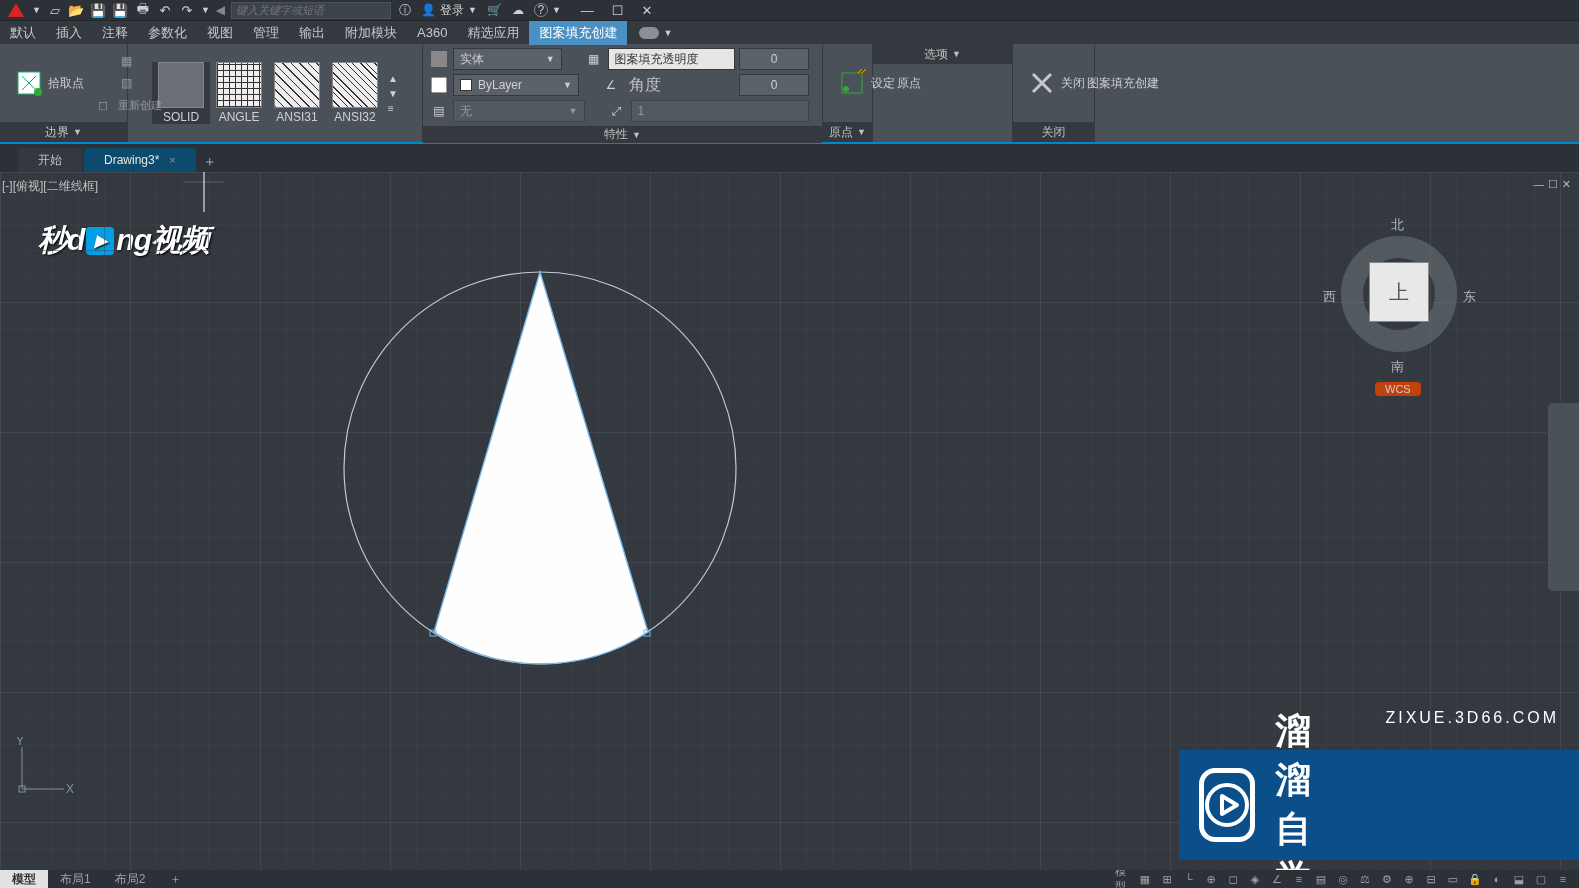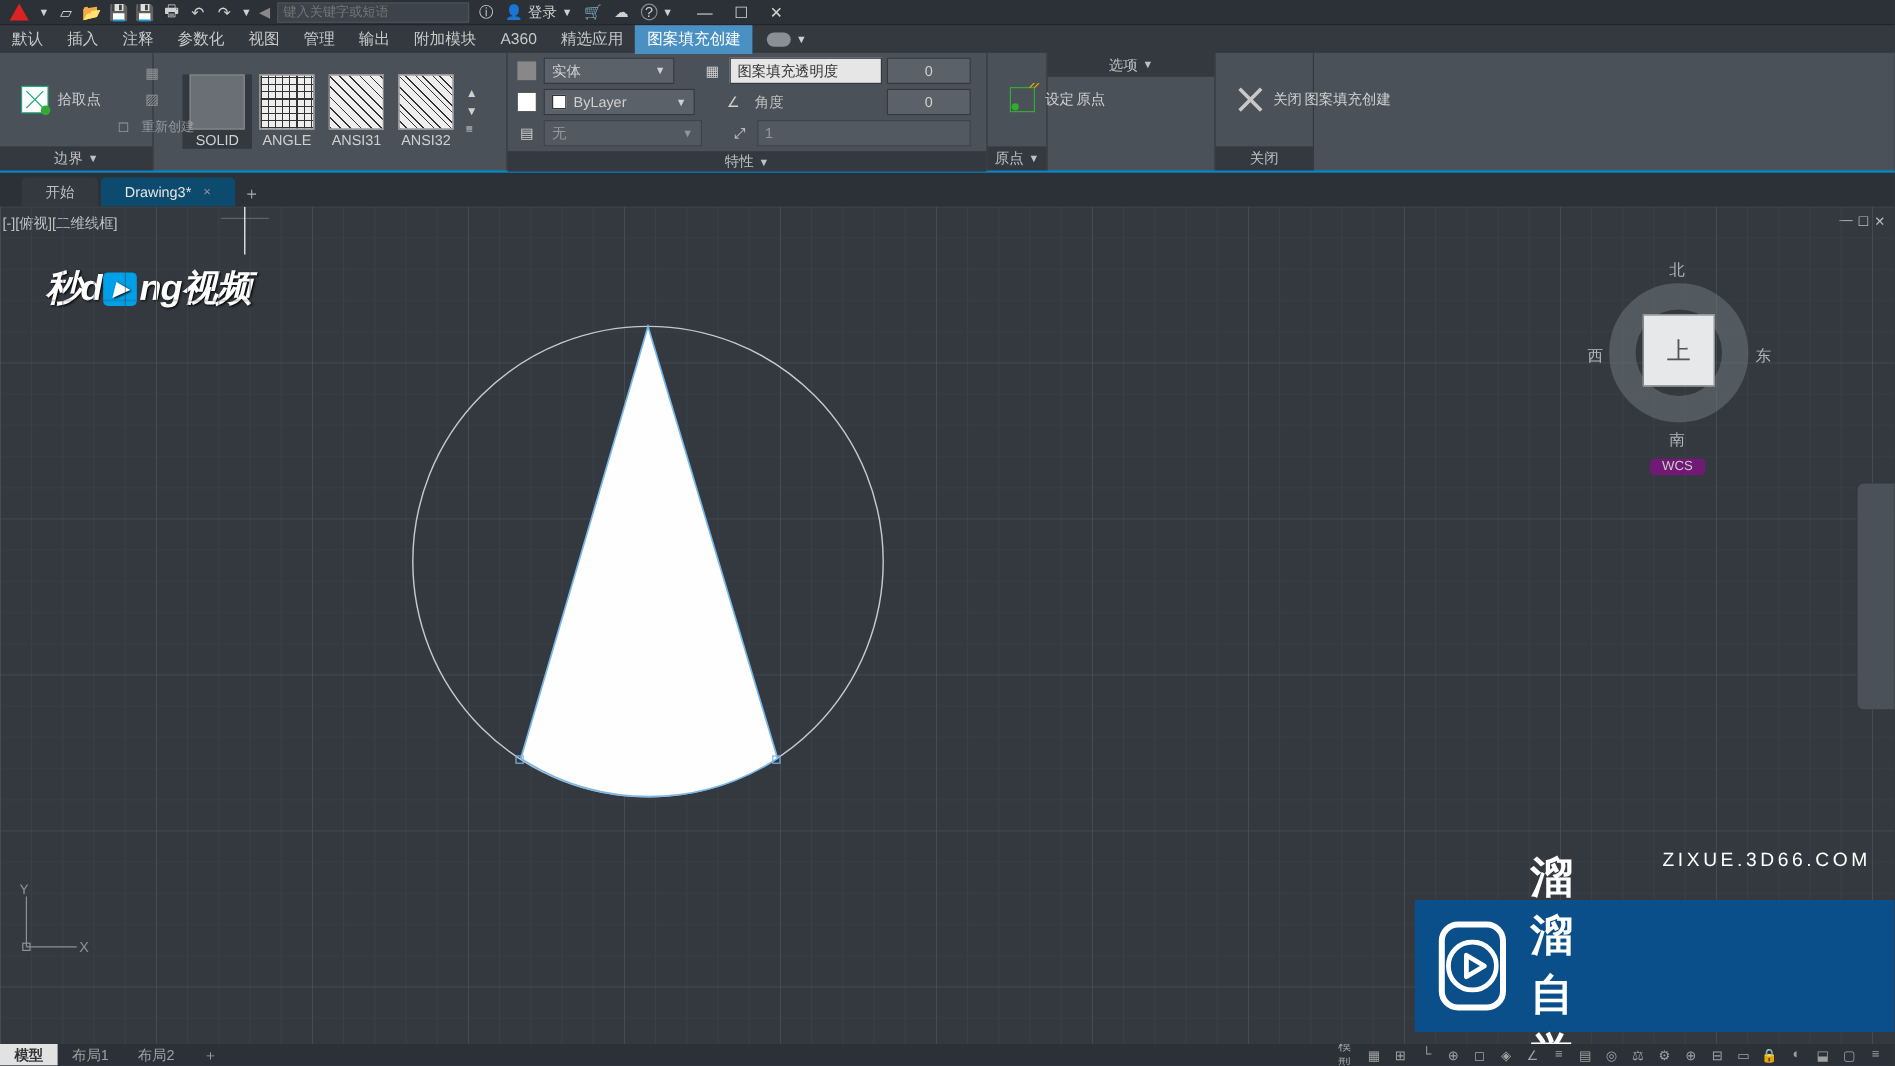--- a/index.html
+++ b/index.html
@@ -3,21 +3,21 @@
   <meta charset="utf-8">
   <style>
     * { margin:0; padding:0; box-sizing:border-box; font-family:"Microsoft YaHei",Arial,sans-serif; }
     body { width:1579px; height:888px; background:#33393f; color:#d0d0d0; overflow:hidden; font-size:12px; position:relative; }
     
     .titlebar { height:20px; background:#2b3137; display:flex; align-items:center; }
     .app-logo { width:24px; height:18px; margin:0 4px; display:flex; align-items:center; justify-content:center; }
     .qat { display:flex; gap:6px; align-items:center; padding:0 6px; }
     .qat-icon { width:16px; height:16px; display:flex; align-items:center; justify-content:center; font-size:13px; }
     .title-center { flex:1; text-align:center; font-size:13px; color:#d5d5d5; }
-    .title-search { width:160px; height:17px; background:#3c434a; border:1px solid #4a525a; font-size:11px; color:#8a8f94; padding:4px 4px; }
+    .title-search { width:160px; height:17px; background:#3c434a; border:1px solid #4a525a; font-size:11px; color:#8a8f94; padding:4px 4px; font-style:italic; }
     .title-right { display:flex; align-items:center; gap:10px; padding:0 8px; }
     .title-right-item { display:flex; align-items:center; gap:4px; font-size:12px; cursor:pointer; }
     .win-controls { display:flex; gap:18px; padding:0 12px; font-size:13px; }
     
     .menubar { height:24px; background:#33393f; display:flex; align-items:center; border-top:1px solid #22262a; }
     .menu-item { padding:0 10px; height:24px; display:flex; align-items:center; font-size:13px; color:#c8c8c8; cursor:pointer; }
     .menu-item.active { background:#4a90c2; color:#fff; }
     .menu-pill { width:20px; height:12px; background:#8a8f94; border-radius:6px; margin-left:12px; }
     
     .ribbon { height:100px; background:#4a5158; display:flex; border-bottom:2px solid #0088cc; }
@@ -29,21 +29,21 @@
     .ribbon-btn-txt { font-size:12px; color:#d0d0d0; text-align:center; white-space:nowrap; }
     .pattern-swatch { width:46px; height:46px; background:#e8e8e8; border:1px solid #888; }
     .pattern-swatch.solid { background:#6a6f75; }
     .pattern-item { display:flex; flex-direction:column; align-items:center; gap:2px; padding:0 6px; cursor:pointer; }
     .pattern-item.sel { background:#33393f; }
     .prop-rows { display:flex; flex-direction:column; gap:4px; width:380px; }
     .prop-row { display:flex; align-items:center; gap:4px; height:22px; }
     .prop-icon { width:20px; height:20px; display:flex; align-items:center; justify-content:center; }
     .prop-combo { flex:1; height:22px; background:#5a6168; border:1px solid #33393f; display:flex; align-items:center; padding:0 6px; font-size:12px; justify-content:space-between; cursor:pointer; }
     .prop-combo.light { background:#e6e6e6; color:#333; }
-    .prop-label { width:110px; font-size:12px; color:#c0c0c0; padding-left:4px; }
+    .prop-label { width:110px; font-size:16px; color:#c0c0c0; padding-left:4px; }
     .prop-num { width:70px; height:22px; background:#5a6168; border:1px solid #33393f; display:flex; align-items:center; justify-content:center; font-size:12px; }
     .assoc-btn.active{ background:#b9d9ef; }
     
     .tabstrip { height:28px; background:#2b3137; display:flex; align-items:flex-end; padding-left:18px; }
     .filetab { height:24px; padding:0 20px; display:flex; align-items:center; font-size:12px; background:#33393f; color:#c0c0c0; margin-right:2px; border-top-left-radius:4px; border-top-right-radius:4px; cursor:pointer; gap:10px; }
     .filetab.active { background:#0c4a6e; color:#e6e6e6; }
     .filetab .close { font-size:11px; color:#999; }
     .addtab { width:24px; height:20px; display:flex; align-items:center; justify-content:center; color:#aaa; font-size:14px; cursor:pointer; }
     
     .canvas-wrap { position:relative; height:698px; background:#33393f; overflow:hidden; }
@@ -52,21 +52,21 @@
     svg.drawing { width:100%; height:100%; }
     .vp-controls { position:absolute; top:6px; right:8px; display:flex; gap:4px; font-size:11px; color:#bbb; }
     
     .viewcube-wrap { position:absolute; top:30px; right:110px; width:140px; height:180px; color:#b0b6bc; font-size:13px; }
     .vc-ring { position:absolute; top:34px; left:12px; width:116px; height:116px; border:22px solid rgba(120,128,136,0.45); border-radius:50%; }
     .vc-face { position:absolute; top:60px; left:40px; width:60px; height:60px; background:#e6e8ea; border:1px solid #888; display:flex; align-items:center; justify-content:center; color:#555; font-size:20px; cursor:pointer; }
     .vc-n { position:absolute; top:14px; left:62px; }
     .vc-s { position:absolute; top:156px; left:62px; }
     .vc-e { position:absolute; top:86px; left:134px; }
     .vc-w { position:absolute; top:86px; left:-6px; }
-    .wcs-badge { position:absolute; top:180px; left:46px; background:#701a75; border-radius:4px; padding:1px 10px; font-size:11px; color:#ccc; cursor:pointer; }
+    .wcs-badge { position:absolute; top:180px; left:46px; background:#c2410c; border-radius:4px; padding:1px 10px; font-size:11px; color:#ccc; cursor:pointer; }
     
     .navbar-right { position:absolute; top:230px; right:0; width:32px; height:190px; background:#4a5158; border-left:1px solid #33393f; border-top:1px solid #33393f; border-bottom:1px solid #33393f; border-top-left-radius:6px; border-bottom-left-radius:6px; }
     
     .wm-top { position:absolute; top:48px; left:38px; font-size:30px; font-weight:900; color:#fff; font-style:italic; letter-spacing:-1px; text-shadow:1px 1px 2px #000; display:flex; align-items:center; }
     .wm-top .play { width:28px; height:28px; background:#00a0e9; border-radius:4px; display:inline-flex; align-items:center; justify-content:center; margin:0 2px; color:#fff; font-size:16px; }
     .wm-bottom { position:absolute; bottom:10px; right:0; width:400px; height:110px; background:#0a4f8a; display:flex; align-items:center; padding:10px 20px; gap:20px; }
     .wm-bottom-logo { width:74px; height:74px; border:5px solid #fff; border-radius:16px; display:flex; align-items:center; justify-content:center; }
     .wm-bottom-txt { display:flex; flex-direction:row; color:#fff; }
     .wm-big { font-size:36px; font-weight:700; letter-spacing:8px; }
     .wm-small { font-size:16px; letter-spacing:3px; margin-top:2px;margin-left:44px; }

